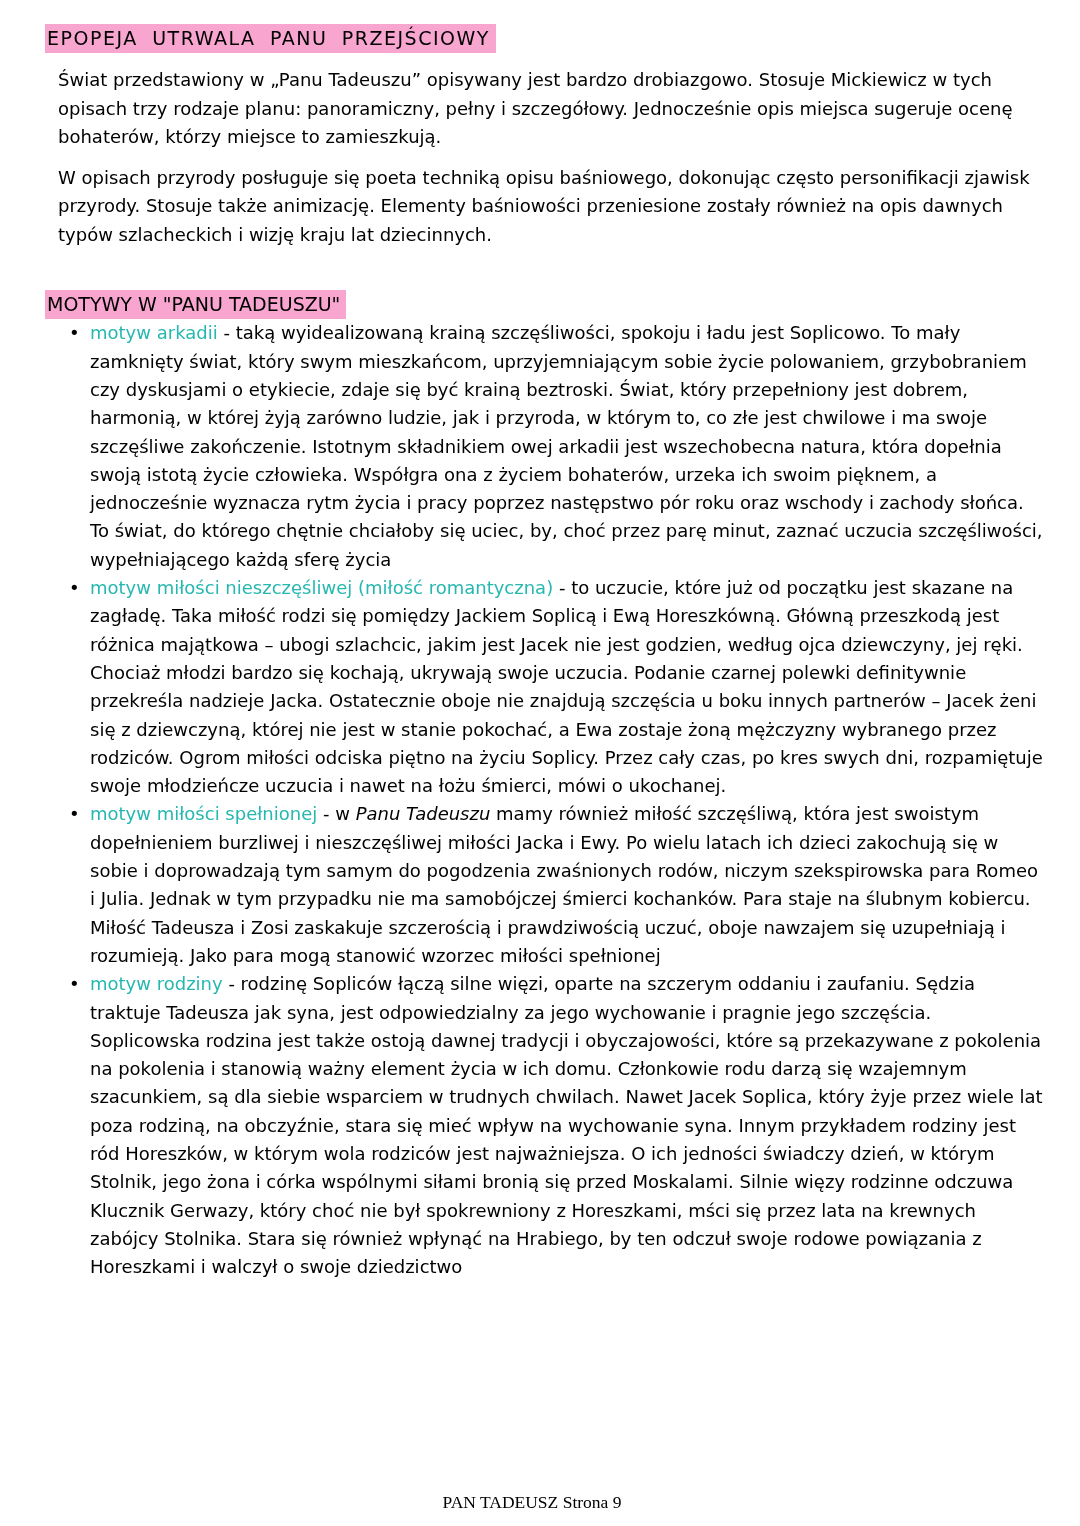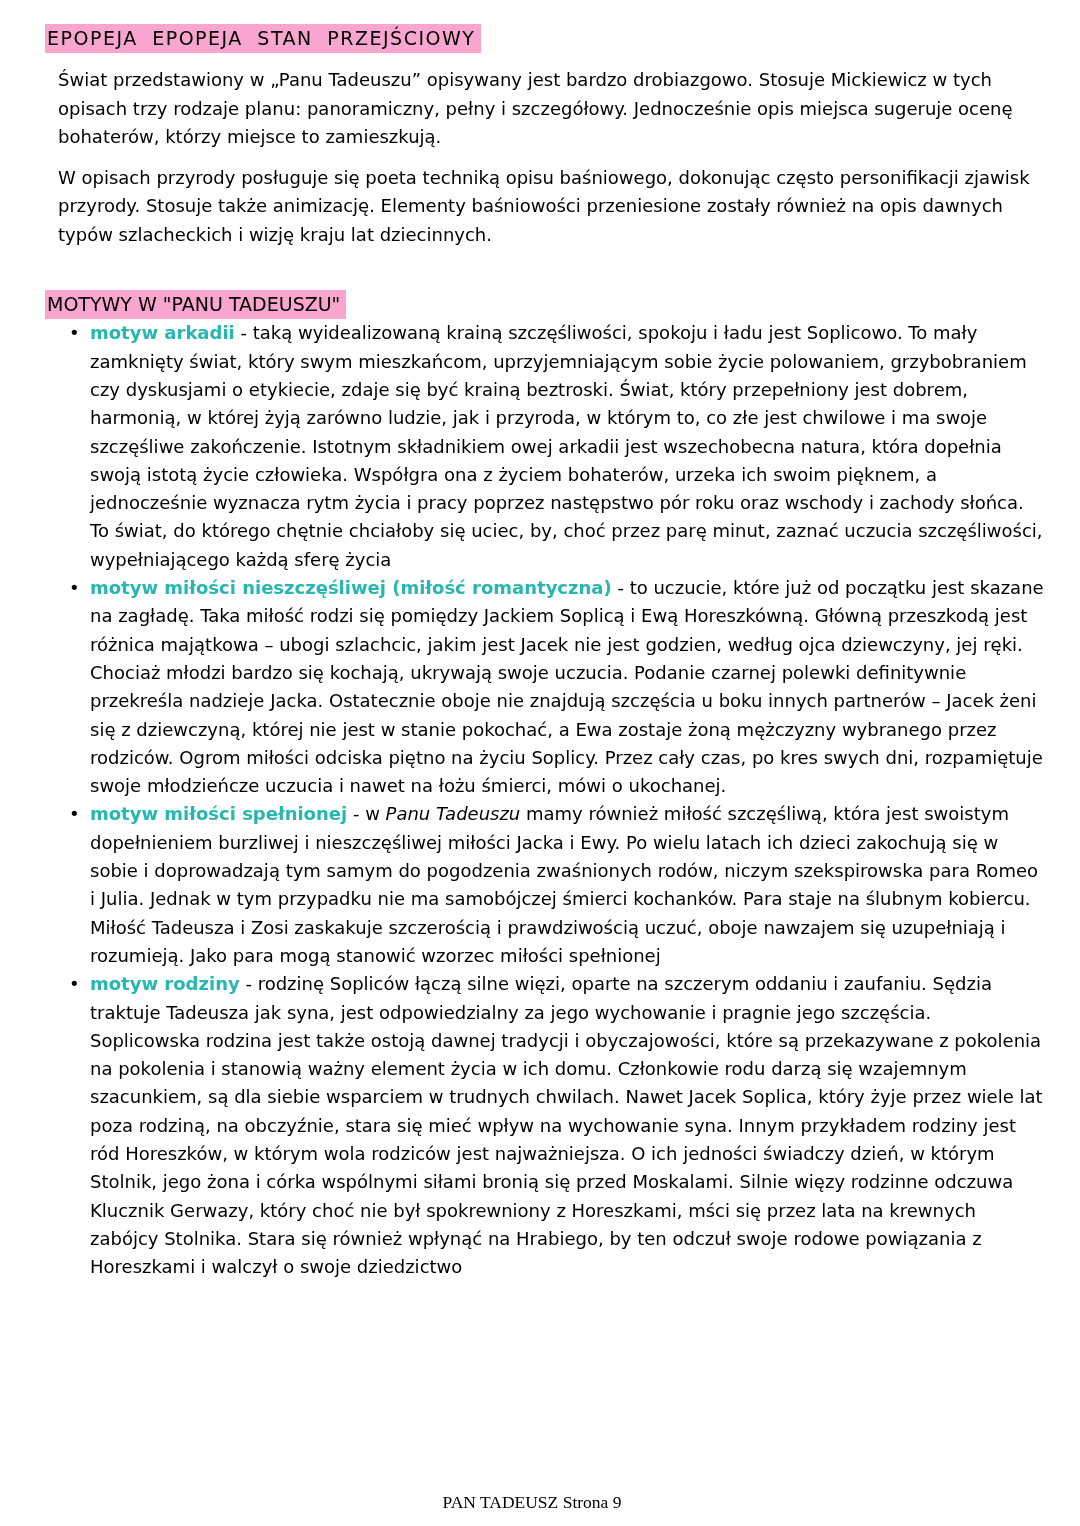--- a/index.html
+++ b/index.html
@@ -51,21 +51,21 @@
     padding-left: 45px;
   }
   ul.motifs li .bullet-dot {
     position: absolute;
     left: 24px;
     top: 0;
     font-size: 18px;
   }
   .lead {
     color: var(--teal, #26B8B0);
-    font-weight: 700;
+    font-weight: 400;
   }
   .seg-italic {
     font-style: italic;
     text-align: right;
   }
   .footer {
     position: absolute;
     left: 0;
     right: 16px;
     bottom: 10px;
@@ -73,21 +73,21 @@
     font-family: "Liberation Serif", serif;
     font-size: 17.5px;
     color: #000000;
   }
 </style>
 </head>
 <body style="--pink: #F8A5D0; --teal: #26B8B0;">
 
 <div class="page">
 
-  <h2 class="hl spaced">EPOPEJA EPOPEJA STAN PRZEJŚCIOWY</h2>
+  <h2 class="hl spaced">EPOPEJA UTRWALA PANU PRZEJŚCIOWY</h2>
 
   <div id="paragraphs">
       <p class="para">Świat przedstawiony w „Panu Tadeuszu” opisywany jest bardzo drobiazgowo. Stosuje Mickiewicz w tych opisach trzy rodzaje planu: panoramiczny, pełny i szczegółowy. Jednocześnie opis miejsca sugeruje ocenę bohaterów, którzy miejsce to zamieszkują.</p>
       <p class="para">W opisach przyrody posługuje się poeta techniką opisu baśniowego, dokonując często personifikacji zjawisk przyrody. Stosuje także animizację. Elementy baśniowości przeniesione zostały również na opis dawnych typów szlacheckich i wizję kraju lat dziecinnych.</p>
     </div>
 
   <div class="section-gap"></div>
 
   <h2 class="hl">MOTYWY W "PANU TADEUSZU"</h2>
 

